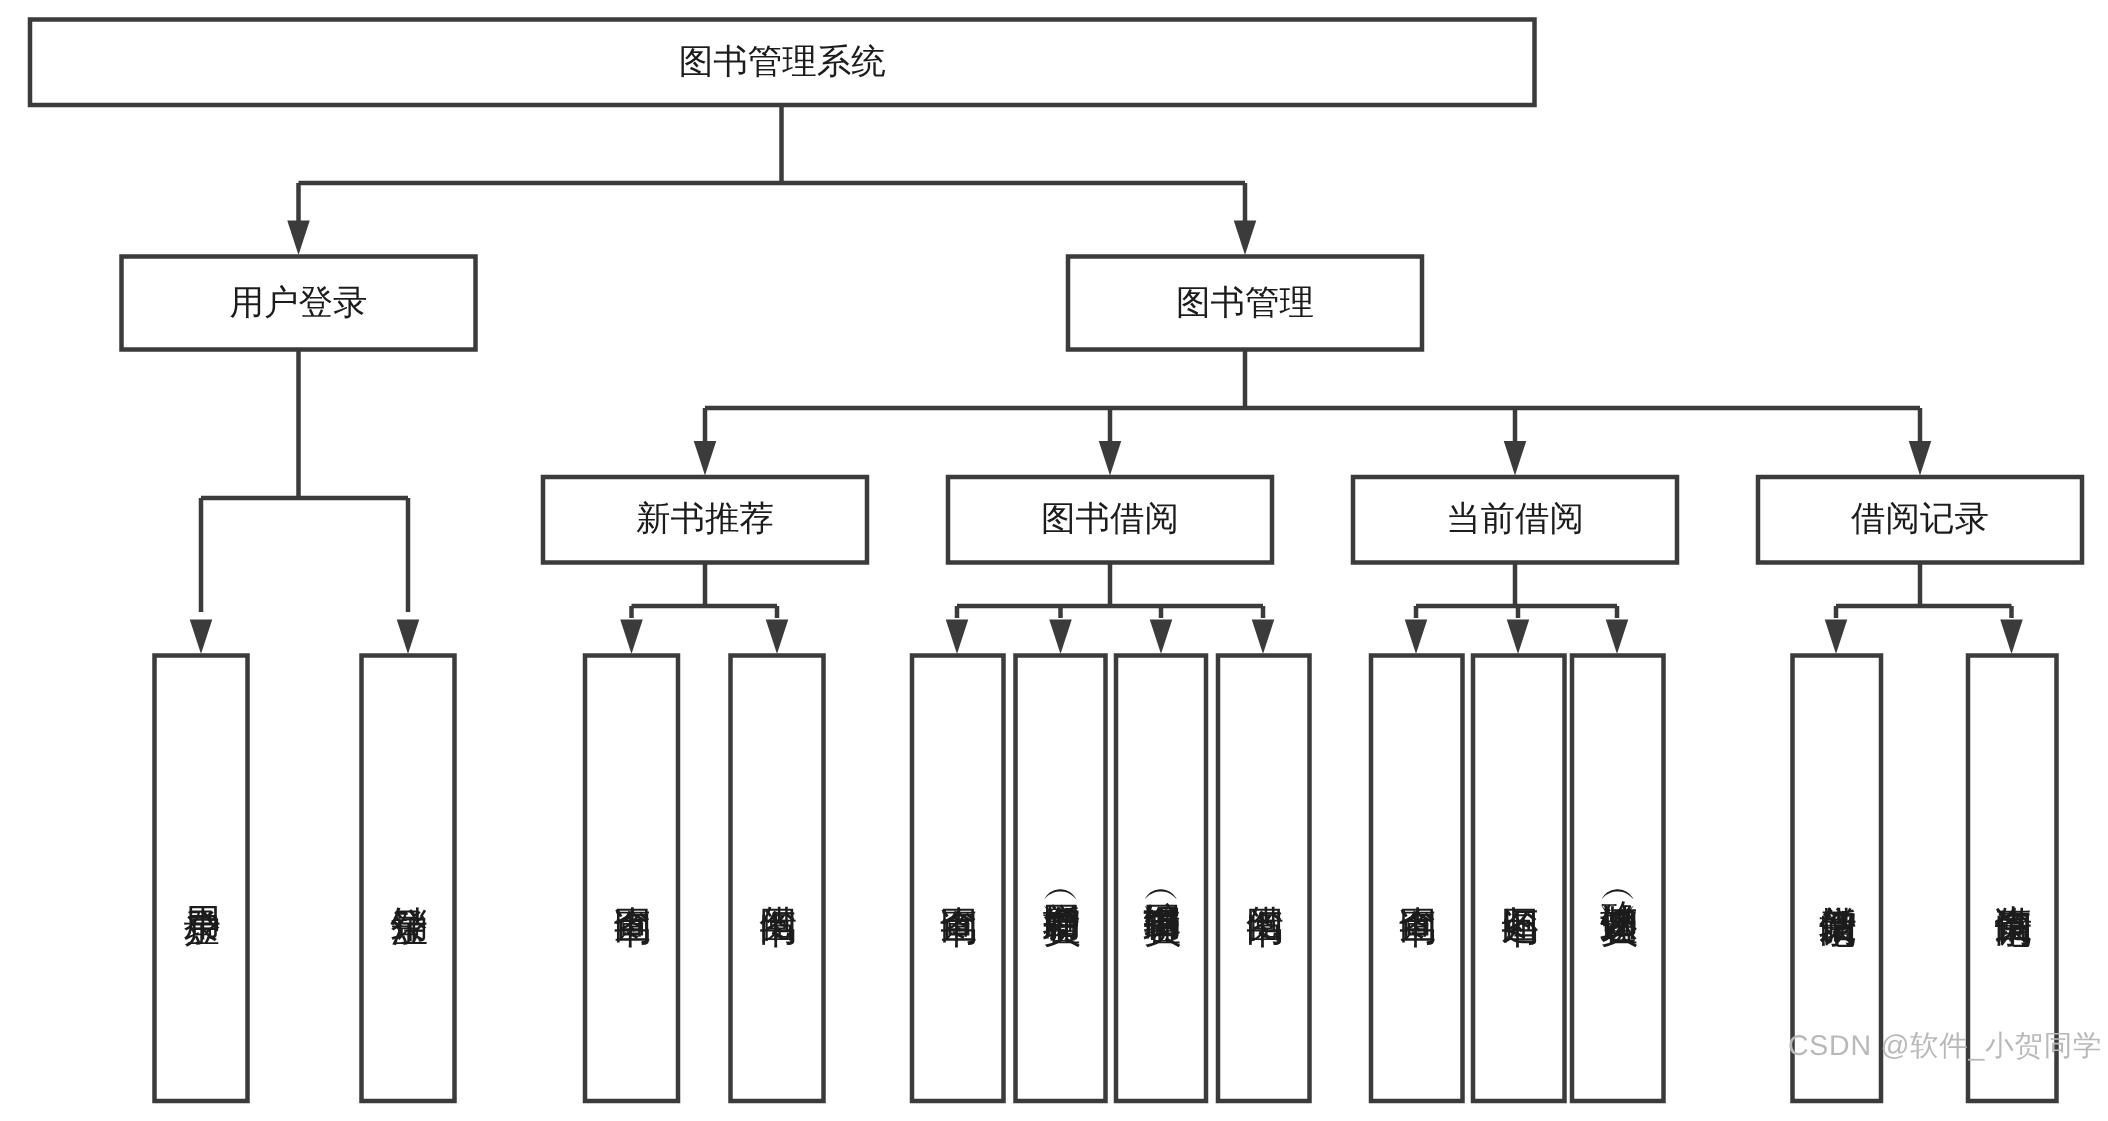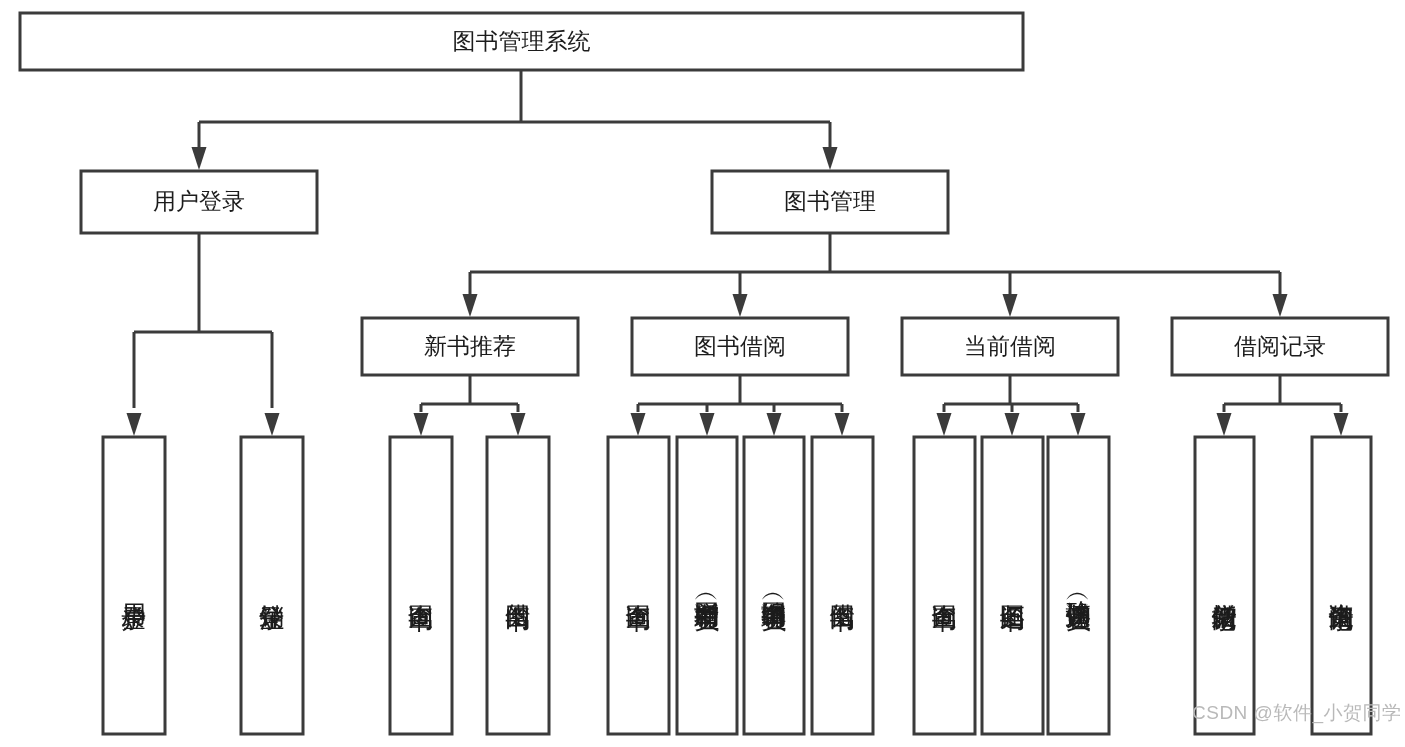--- a/index.html
+++ b/index.html
@@ -176,14 +176,14 @@
       <div class="node-label-v" style="left: 608px; top: 437px; width: 61px; height: 297px;">查询图书</div>
       <div class="node-label-v" style="left: 677px; top: 437px; width: 60px; height: 297px;">新增图书（管理员）</div>
       <div class="node-label-v" style="left: 744px; top: 437px; width: 60px; height: 297px;">编辑图书（管理员）</div>
       <div class="node-label-v" style="left: 812px; top: 437px; width: 61px; height: 297px;">借阅图书</div>
       <div class="node-label-v" style="left: 914px; top: 437px; width: 61px; height: 297px;">查询图书</div>
       <div class="node-label-v" style="left: 982px; top: 437px; width: 61px; height: 297px;">归还图书</div>
       <div class="node-label-v" style="left: 1048px; top: 437px; width: 61px; height: 297px;">确认归还（管理员）</div>
       <div class="node-label-v" style="left: 1195px; top: 437px; width: 59px; height: 297px;">新增借阅记录</div>
       <div class="node-label-v" style="left: 1312px; top: 437px; width: 59px; height: 297px;">查询借阅记录</div>
     </div>
-  <div class="watermark" style="left: 1192px; top: 700px;">CSDN @软件_小贺同学</div>
+  <div class="watermark" style="left: 1192px; top: 684px;">CSDN @软件_小贺同学</div>
 </div>
 
 </body></html>

